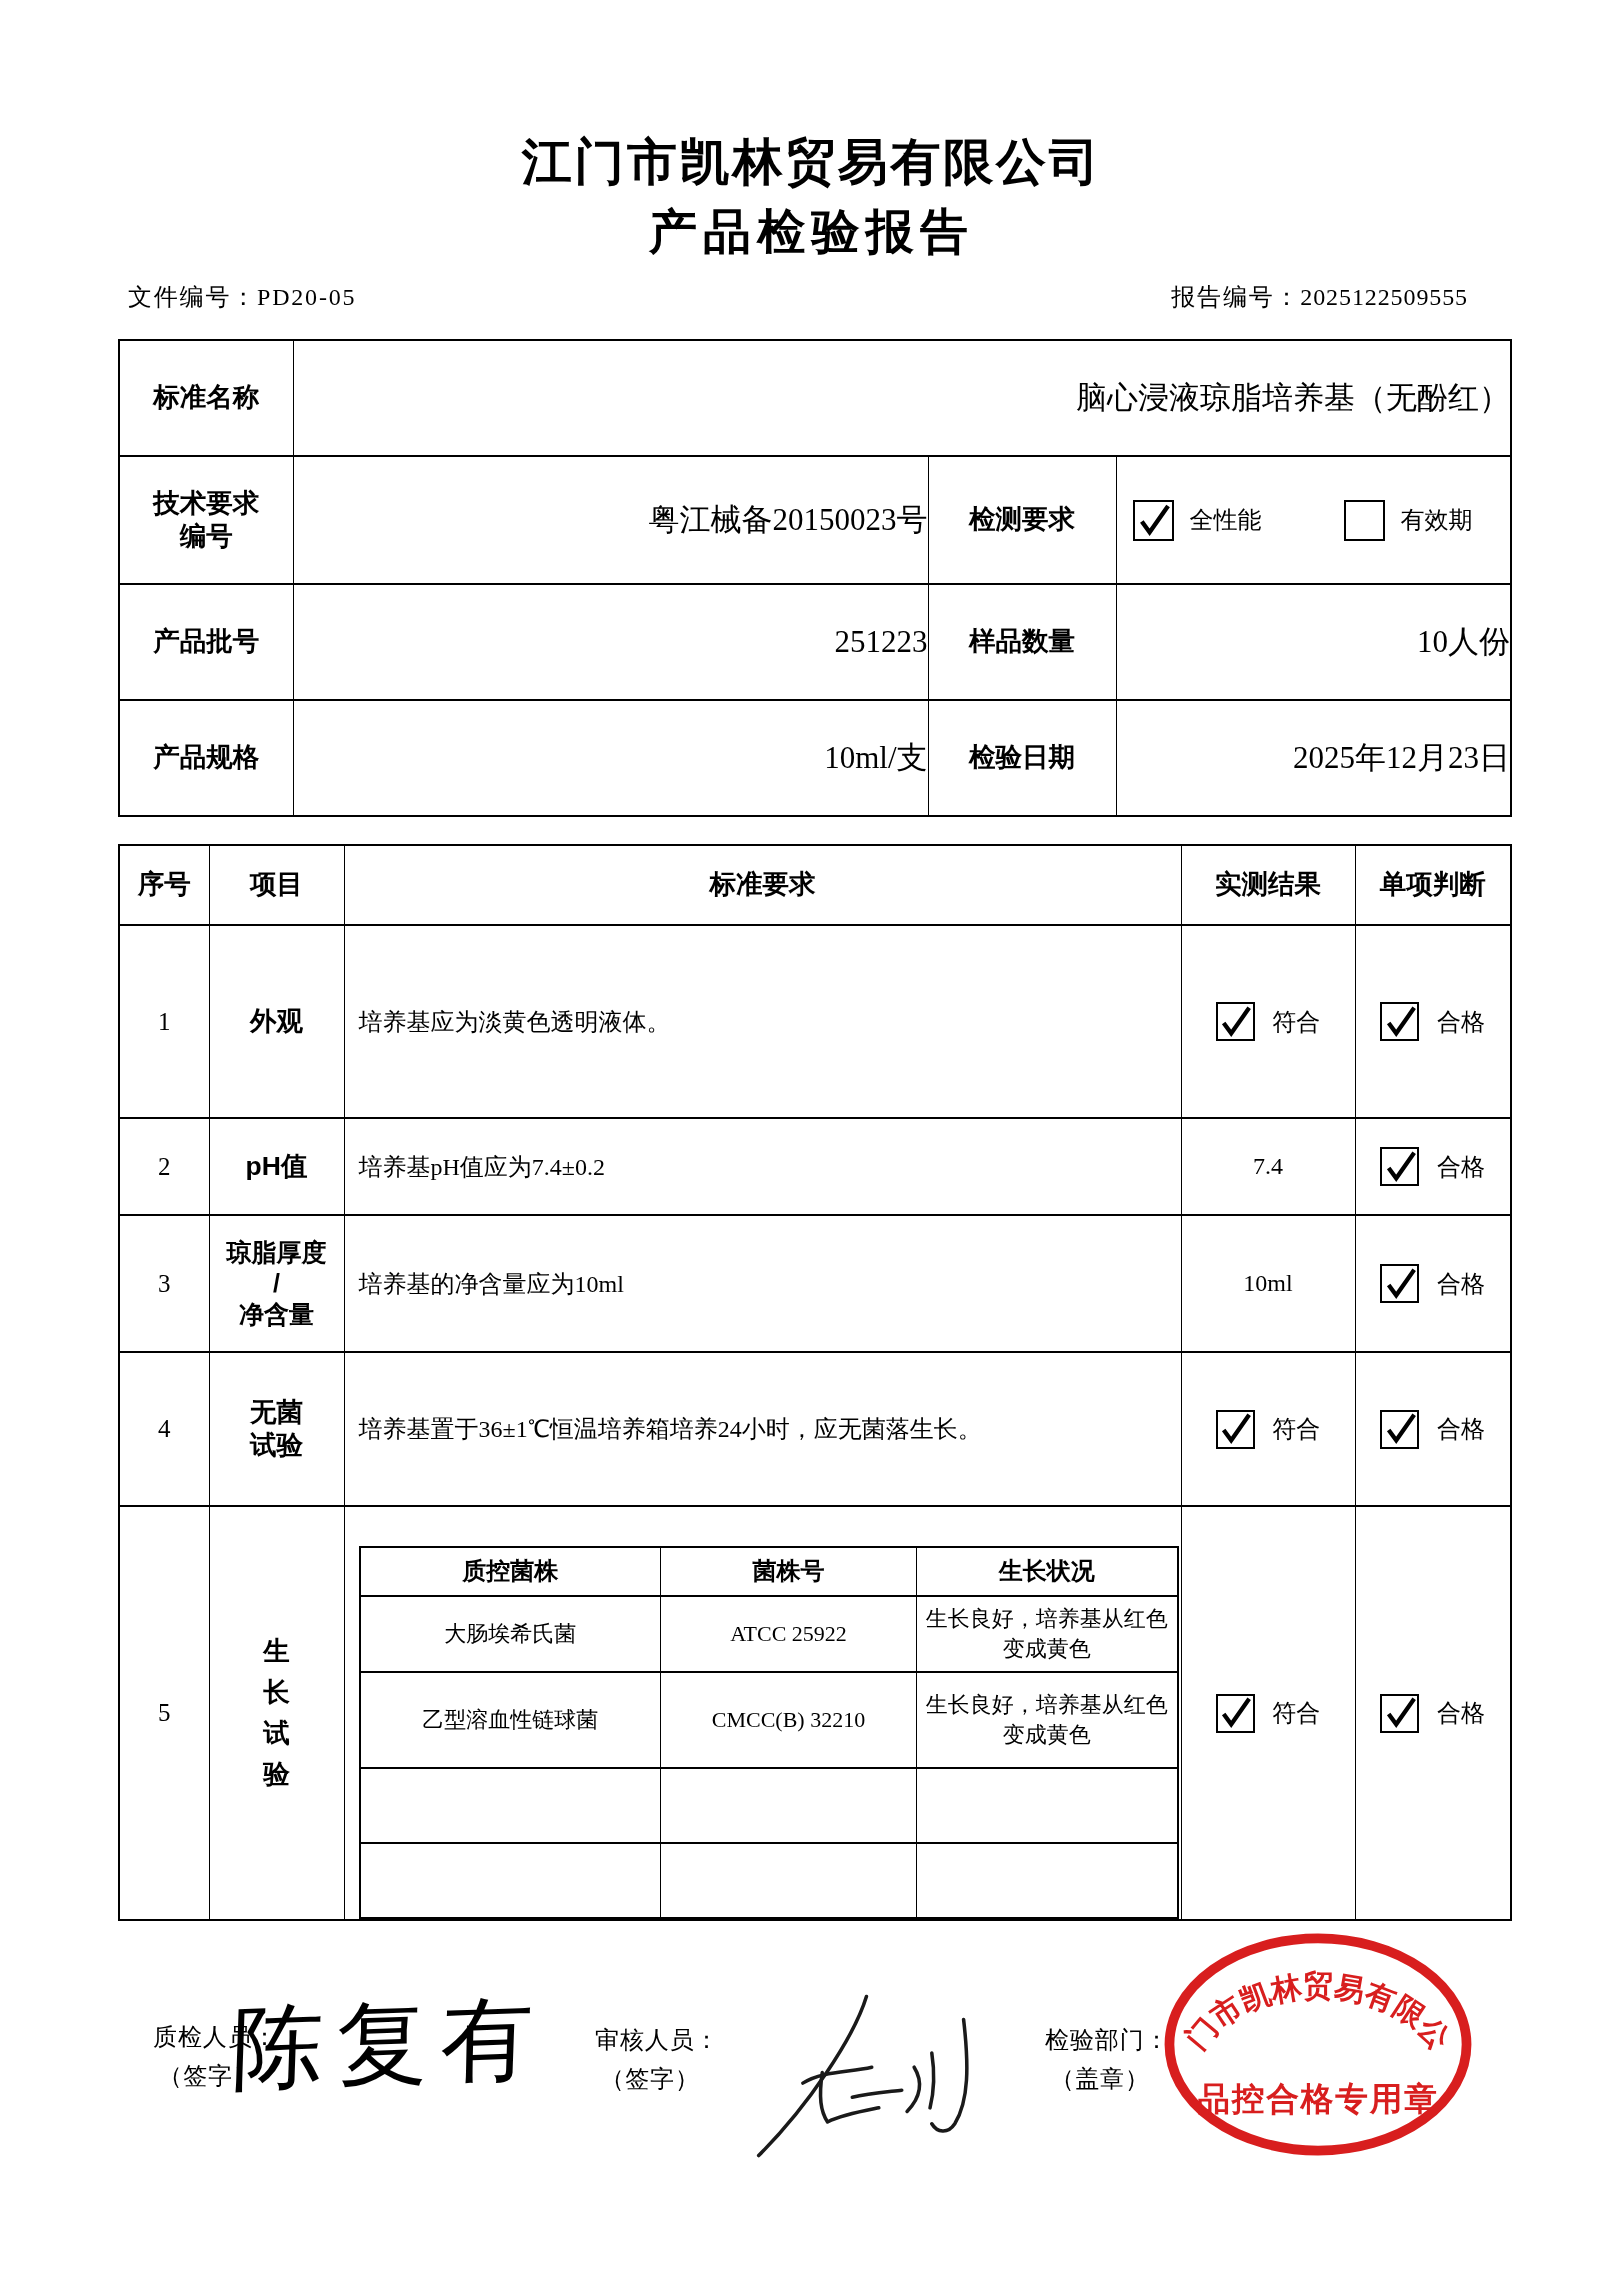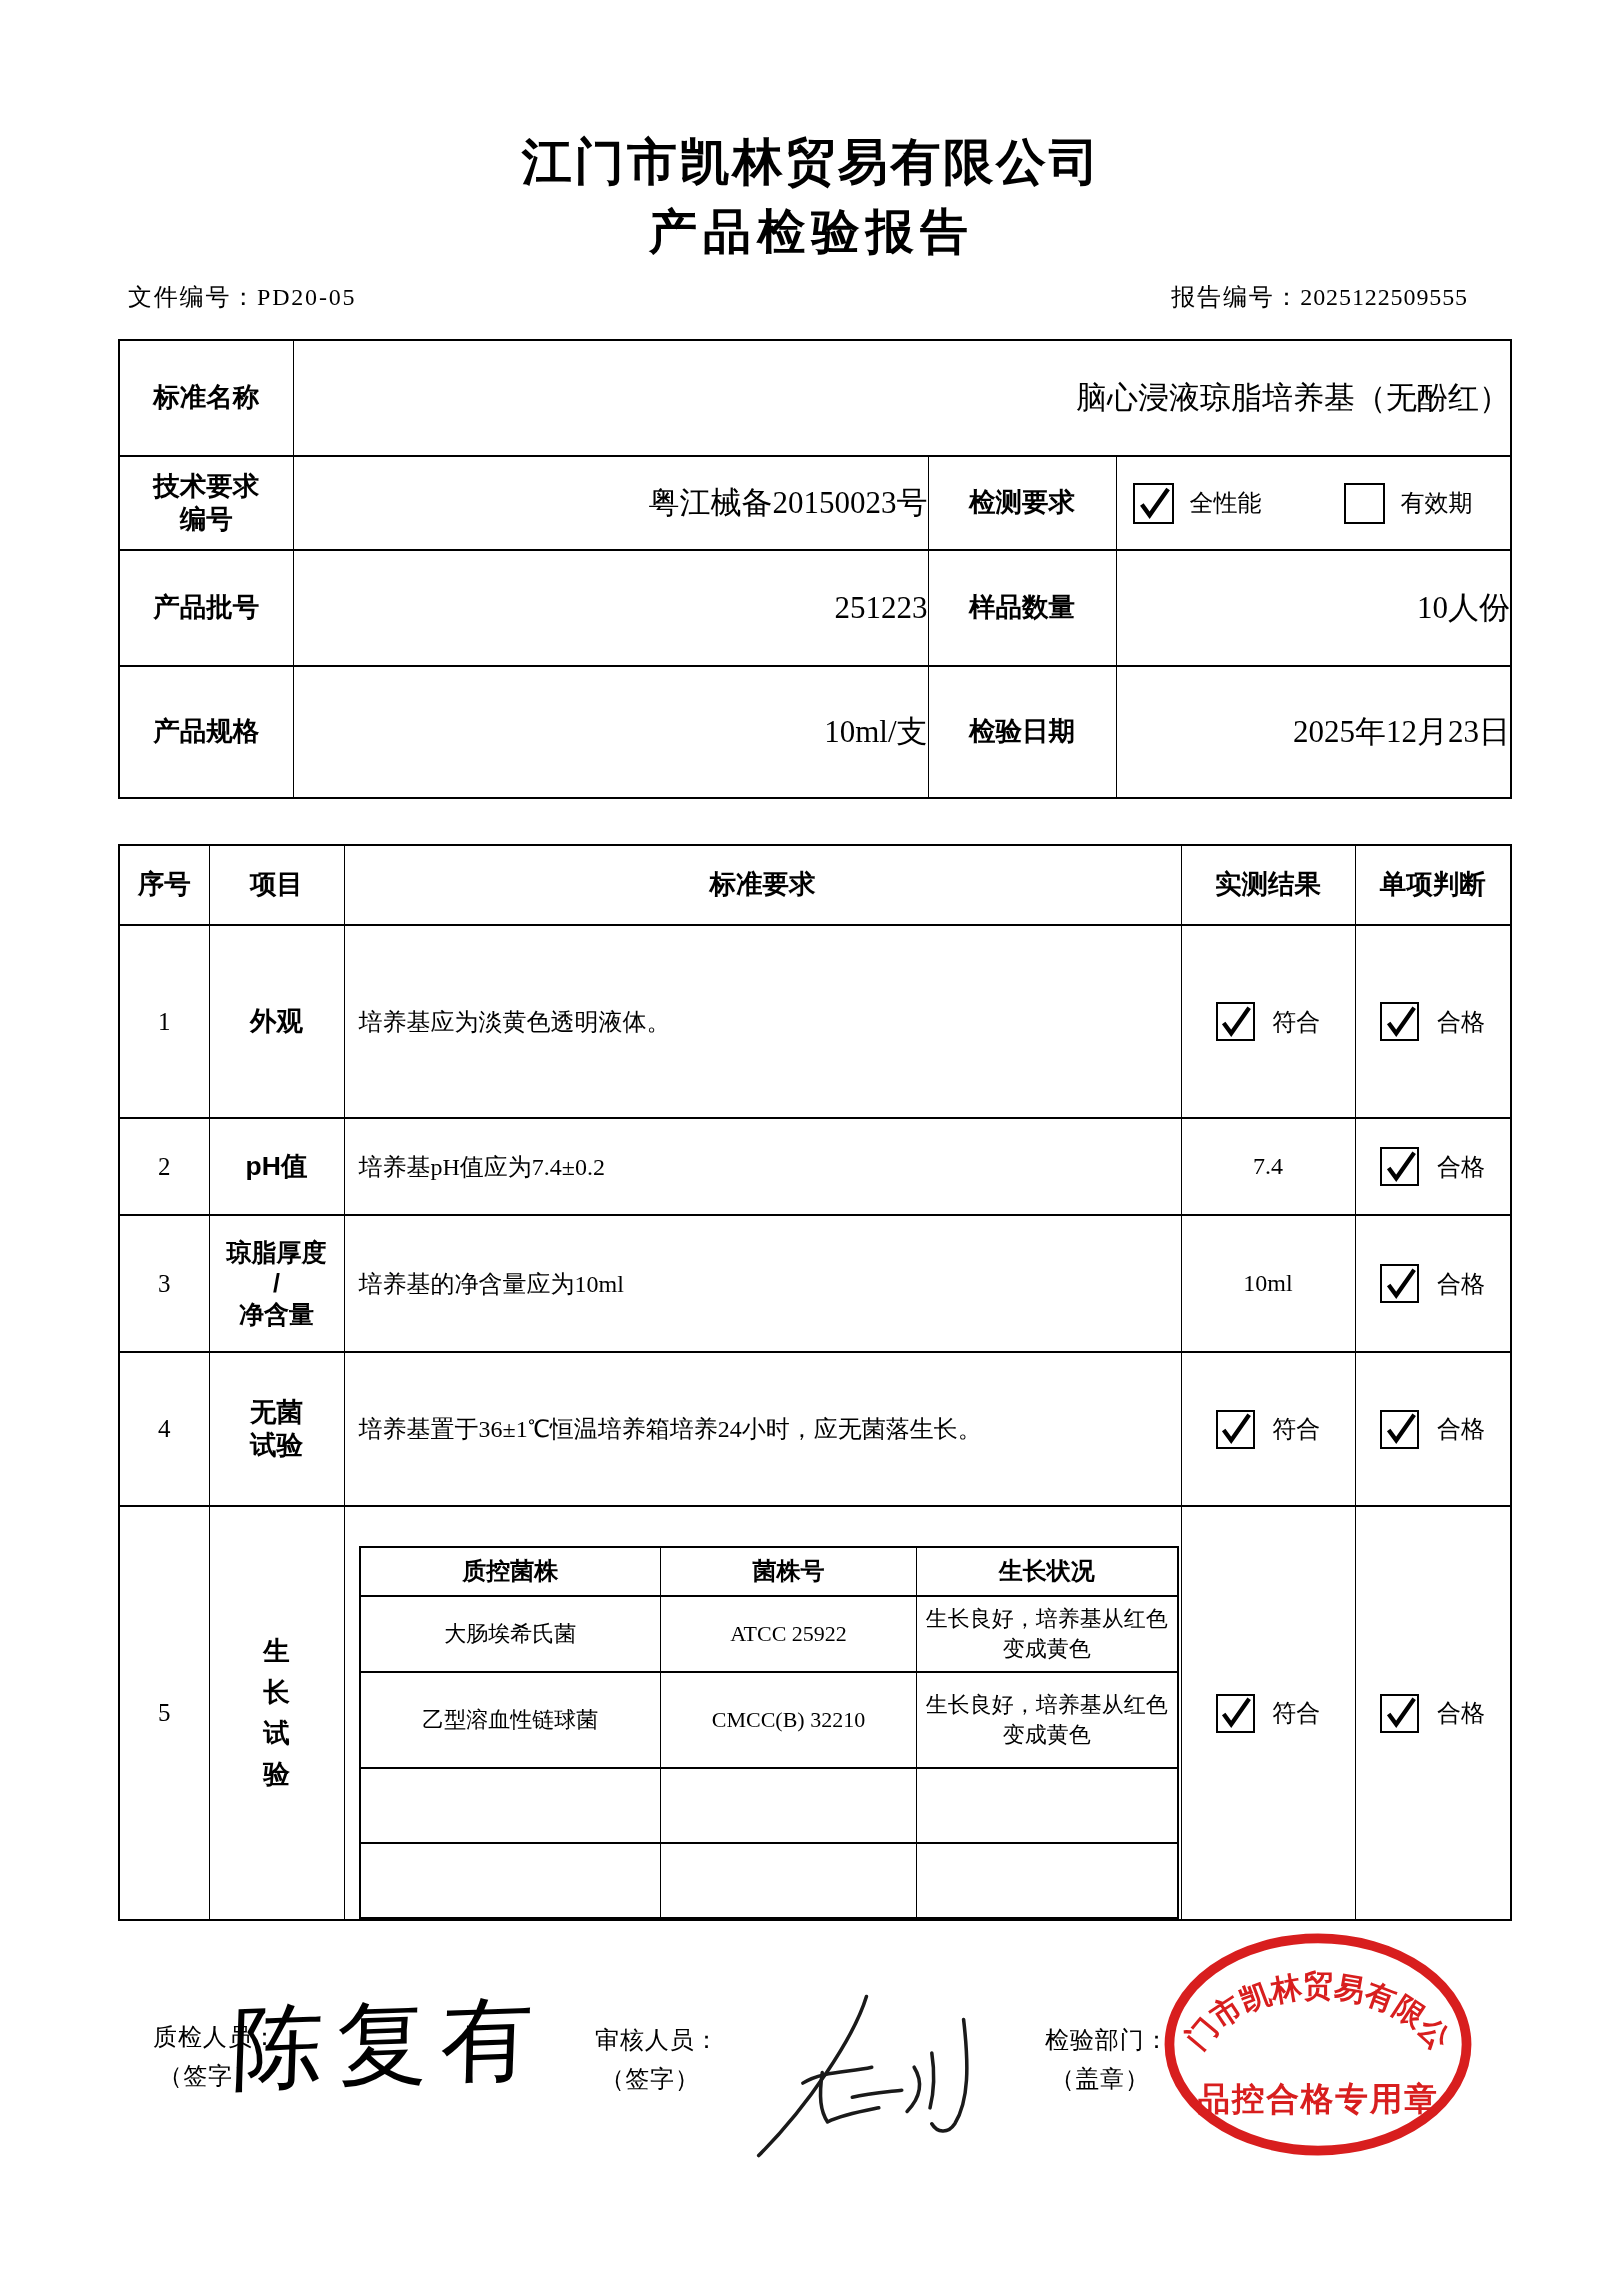--- a/index.html
+++ b/index.html
@@ -72,21 +72,21 @@
         <col style="width:174px">
         <col style="width:635px">
         <col style="width:188px">
         <col style="width:395px">
       </colgroup>
     <tbody>
         <tr style="height:116px">
       <td class="lbl">标准名称</td>
       <td class="val" colspan="3">脑心浸液琼脂培养基（无酚红）</td>
     </tr>
-    <tr style="height:94px">
+    <tr style="height:128px">
       <td class="lbl pre">技术要求
 编号</td>
       <td class="val">粤江械备20150023号</td>
       <td class="lbl">检测要求</td>
       <td>
         <div class="opt-row">
           <span class="cb" style="width:41px;height:41px;">
             <svg width="35" height="35" viewBox="0 0 36 36">
                   <path d="M6 19 L14 30 L33 3" fill="none" stroke="#000" stroke-width="4.5"></path>
                 </svg>
@@ -97,21 +97,21 @@
           <span class="cb-label">有效期</span>
         </div>
       </td>
     </tr>
     <tr style="height:116px">
       <td class="lbl">产品批号</td>
       <td class="val">251223</td>
       <td class="lbl">样品数量</td>
       <td class="val">10人份</td>
     </tr>
-    <tr style="height:132px">
+    <tr style="height:116px">
       <td class="lbl">产品规格</td>
       <td class="val">10ml/支</td>
       <td class="lbl">检验日期</td>
       <td class="val">2025年12月23日</td>
     </tr>
   </tbody>
     </table>
 
   <table class="grid" id="result-table">
     <colgroup>

